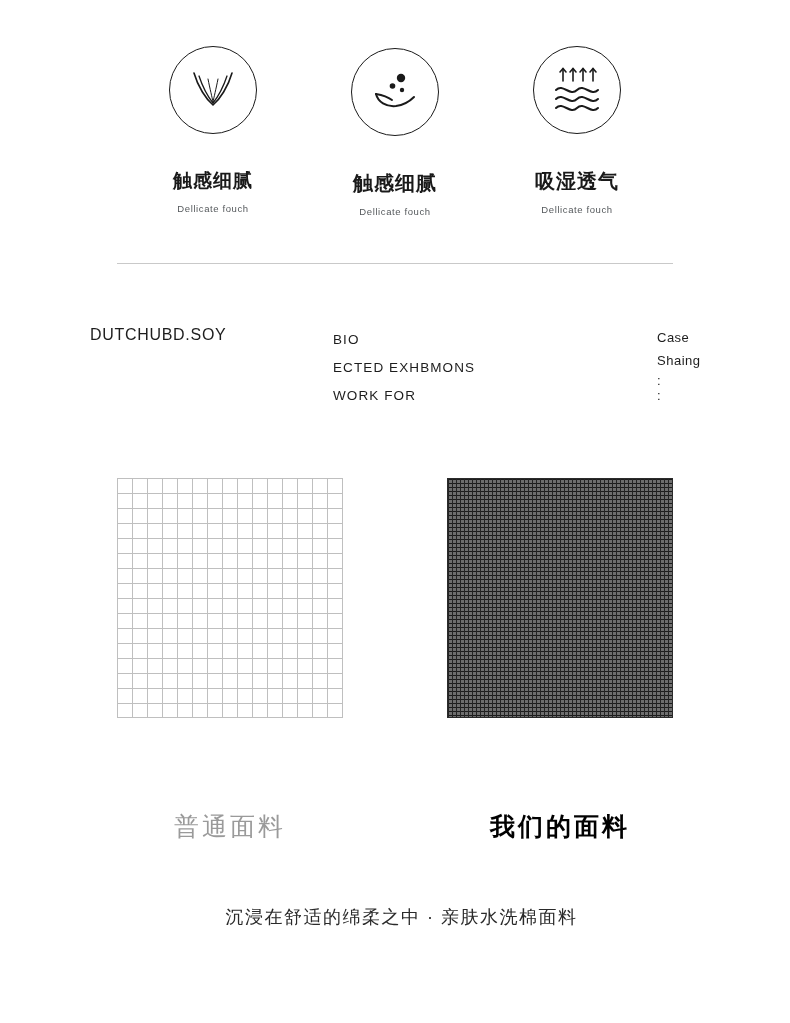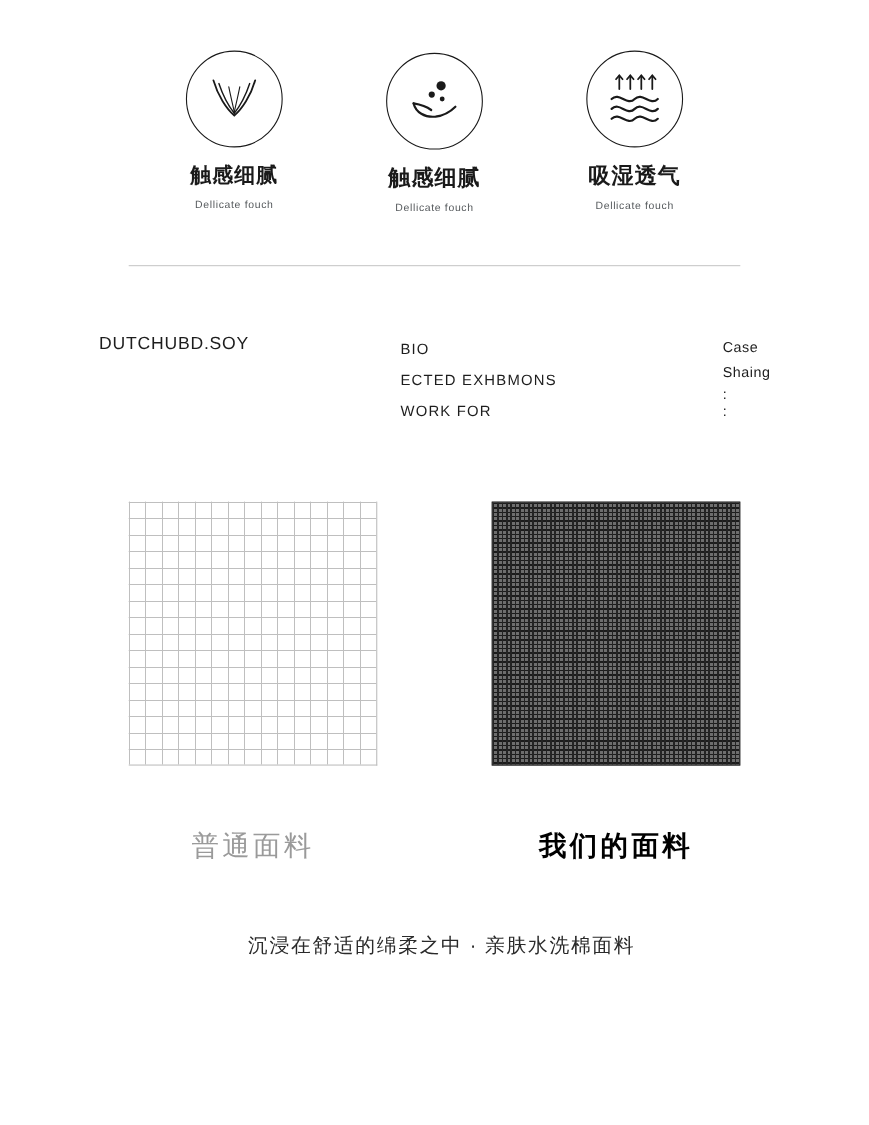--- a/index.html
+++ b/index.html
@@ -34,21 +34,21 @@
     width: 88px;
     height: 88px;
     border: 1.5px solid #1a1a1a;
     border-radius: 50%;
     display: flex;
     align-items: center;
     justify-content: center;
     box-sizing: border-box;
   }
   .feature .title {
-    margin-top: 12px;
+    margin-top: 34px;
     font-size: 19px;
     font-weight: 700;
     letter-spacing: 1px;
     color: #1a1a1a;
     white-space: nowrap;
   }
   .feature .subtitle {
     margin-top: 9px;
     font-size: 9.5px;
     letter-spacing: 0.6px;
@@ -80,21 +80,21 @@
   .col-left {
     position: absolute;
     left: 90px;
     top: 0;
     font-size: 16px;
     letter-spacing: 0.7px;
     color: #1d1d1d;
   }
   .col-mid {
     position: absolute;
-    left: 364px;
+    left: 333px;
     top: 0;
     font-size: 13.5px;
     letter-spacing: 1.1px;
     color: #1d1d1d;
     line-height: 28px;
   }
   .col-right {
     position: absolute;
     left: 657px;
     top: 0;
@@ -113,20 +113,21 @@
   .fabrics {
     margin-top: 12px;
     display: flex;
     justify-content: center;
     gap: 104px;
   }
   .fabric {
     display: flex;
     flex-direction: column;
     align-items: center;
+    gap: 36px;
   }
   .swatch {
     width: 226px;
     height: 240px;
     box-sizing: border-box;
   }
   .swatch.ordinary {
     background-color: #ffffff;
     background-image:
       repeating-linear-gradient(to right, #bfbfbf 0 1px, transparent 1px 15px),

